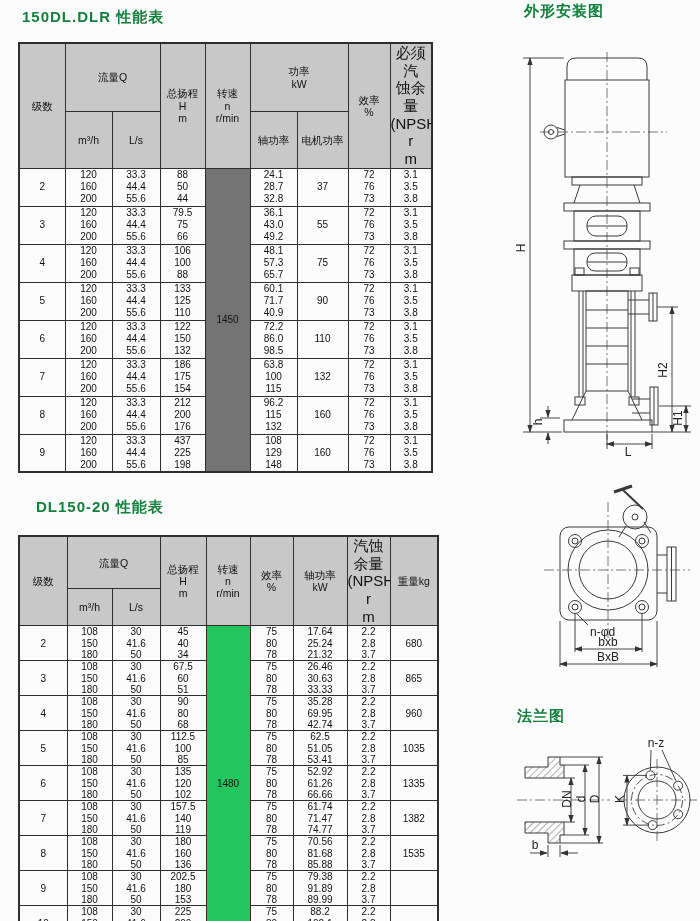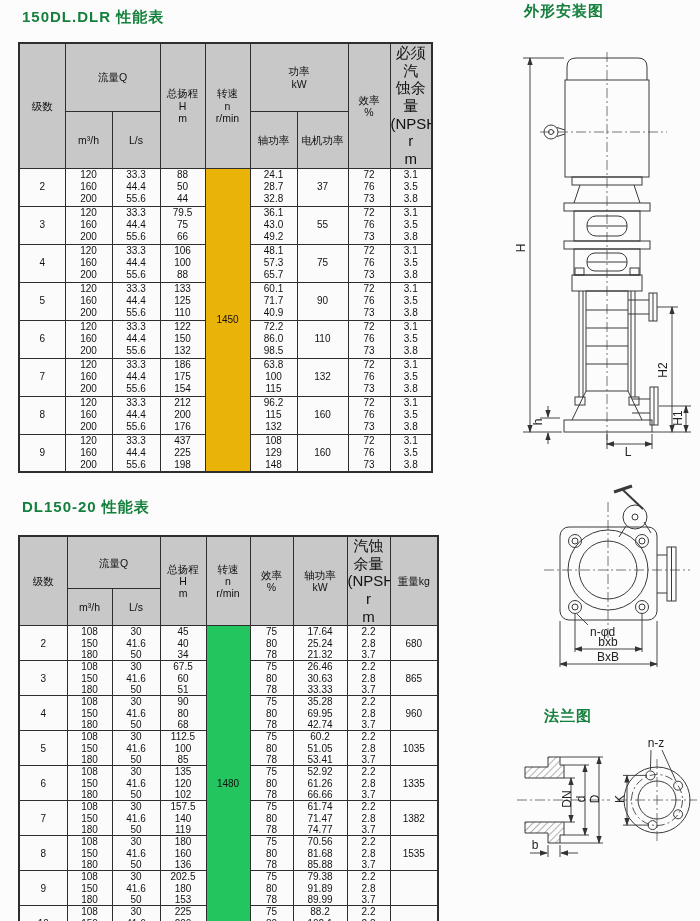--- a/index.html
+++ b/index.html
@@ -29,34 +29,34 @@
   #table1{left:18px;top:42px;width:413px;}
   #table2{left:18px;top:535px;width:419px;}
   #table1 thead tr:first-child{height:46px;}
   #table1 thead tr:last-child{height:38px;}
   #table2 thead tr:first-child{height:40px;}
   #table2 thead tr:last-child{height:28px;}
   #table1 tbody tr{height:38px;}
   #table2 tbody tr{height:35px;}
   #table2 tbody td{line-height:11.3px;}
   .speed-gray{background:#22c55e;}
-  .speed-white{background:#eab308;margin-top:21px;}
+  .speed-white{background:#737373;margin-top:21px;}
   svg{position:absolute;}
   svg text{fill:#222;font-size:12px;font-family:"Liberation Sans","DejaVu Sans",sans-serif;}
   .drw{stroke:#3a3a3a;fill:none;stroke-width:1;}
   .cl{stroke:#555;fill:none;stroke-width:0.8;stroke-dasharray:10 3 2 3;}
   .dim{stroke:#333;fill:none;stroke-width:0.9;}
 </style>
 </head>
 <body>
 
 <div class="doc-title" style="left:22px;top:8px;">150DL.DLR 性能表</div>
 <div class="doc-title" style="left:524px;top:2px;">外形安装图</div>
-<div class="doc-title" style="left:22px;top:498px;">DL150-20 性能表</div>
-<div class="doc-title" style="left:544px;top:707px;text-align:center;">法兰图</div>
+<div class="doc-title" style="left:36px;top:498px;">DL150-20 性能表</div>
+<div class="doc-title" style="left:517px;top:707px;text-align:center;">法兰图</div>
 
 <table id="table1">
   <colgroup>
     <col style="width:46px">
       <col style="width:47px">
       <col style="width:48px">
       <col style="width:45px">
     <col style="width:45px">
       <col style="width:47px">
       <col style="width:51px">
@@ -523,21 +523,21 @@
           <div>112.5</div>
           <div>100</div>
           <div>85</div>
         </td>
         <td>
           <div>75</div>
           <div>80</div>
           <div>78</div>
         </td>
         <td>
-          <div>60.2</div>
+          <div>62.5</div>
           <div>51.05</div>
           <div>53.41</div>
         </td>
         <td>
           <div>2.2</div>
           <div>2.8</div>
           <div>3.7</div>
         </td>
         <td>1035</td>
       </tr>

